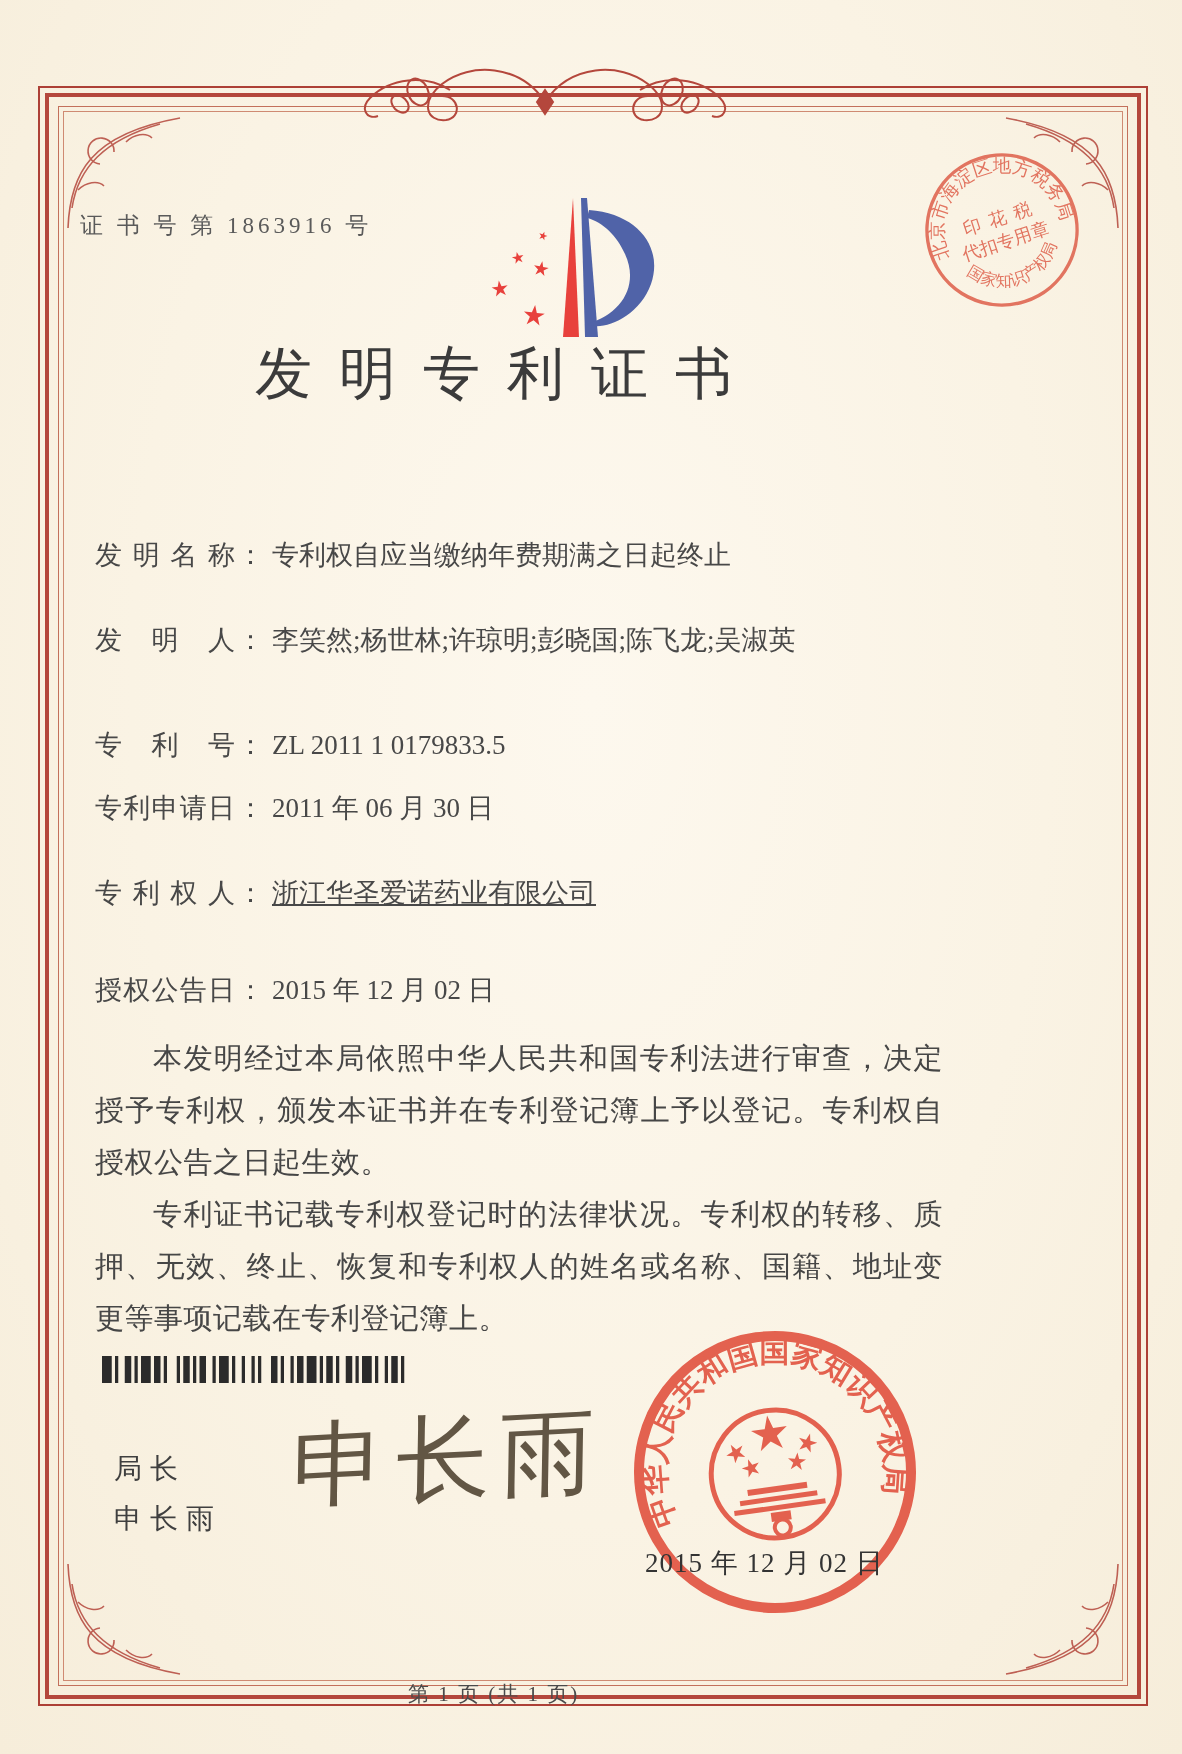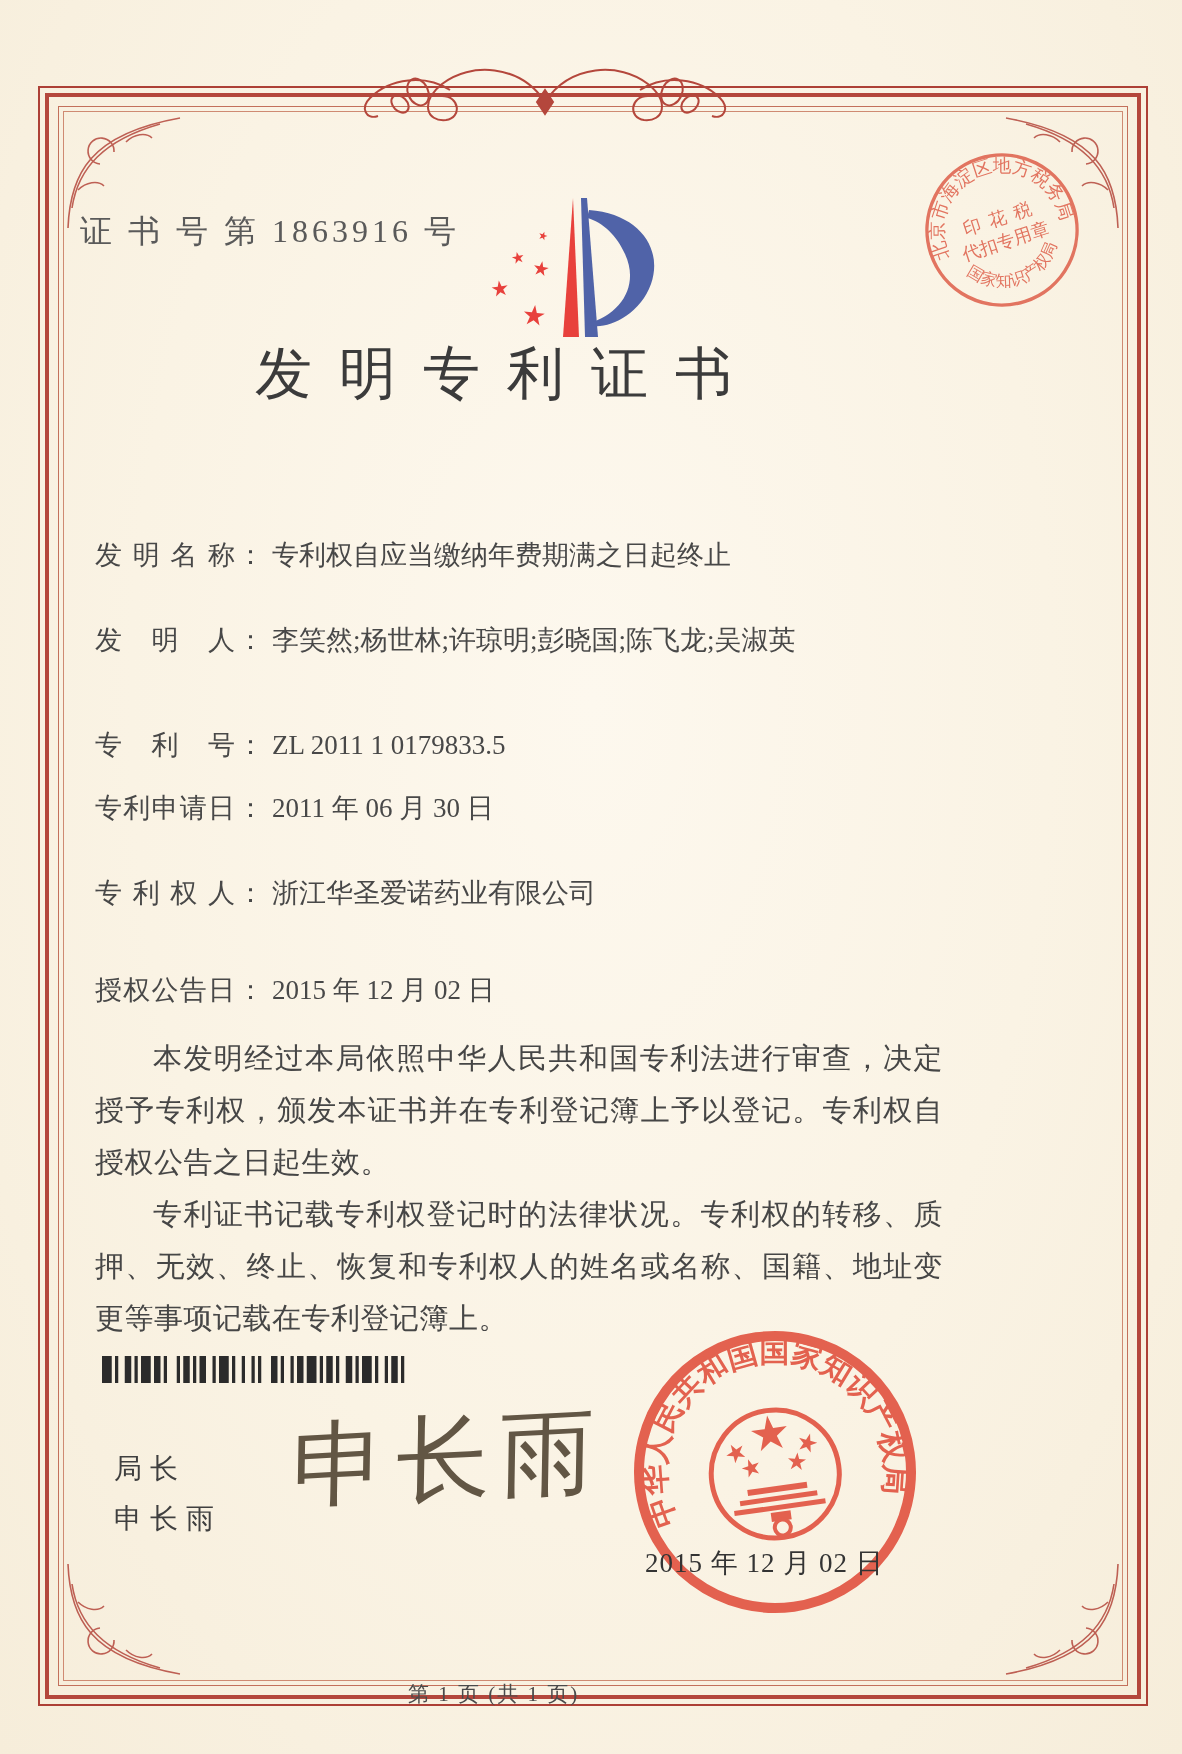--- a/index.html
+++ b/index.html
@@ -14,29 +14,29 @@
   .f2{left:45px;right:41px;top:93px;bottom:55px;border:4px solid #b4473c;}
   .f3{left:58px;right:54px;top:106px;bottom:68px;border:1px solid #c3705b;}
   .f4{left:63px;right:59px;top:111px;bottom:73px;border:1px solid #cf8a72;}
   .corner{position:absolute;width:120px;height:120px;stroke:#b4473c;fill:none;opacity:.85;}
   .c-tl{left:64px;top:112px;}
   .c-tr{right:60px;top:112px;transform:scaleX(-1);}
   .c-bl{left:64px;bottom:74px;transform:scaleY(-1);}
   .c-br{right:60px;bottom:74px;transform:scale(-1,-1);}
   .ornament{position:absolute;left:330px;top:44px;width:430px;height:92px;}
 
-  .cert-no{position:absolute;left:80px;top:210px;font-size:32px;letter-spacing:4px;color:#5a5a5a;}
+  .cert-no{position:absolute;left:80px;top:210px;font-size:23px;letter-spacing:4px;color:#5a5a5a;}
   .logo{position:absolute;left:473px;top:192px;width:200px;height:148px;}
   .stamp{position:absolute;left:900px;top:128px;width:204px;height:204px;transform:rotate(-18deg);opacity:.92;}
   .title{position:absolute;left:255px;top:336px;font-size:57px;letter-spacing:27px;color:#3b3b3b;white-space:nowrap;}
 
   .field{position:absolute;left:95px;font-size:27px;color:#484848;white-space:nowrap;}
   .flabel{display:inline-block;width:140px;text-align:justify;text-align-last:justify;vertical-align:top;}
   .fcolon{display:inline-block;margin:0 8px 0 2px;}
-  .fy1{top:537px;} .fy2{top:622px;} .fy3{top:719px;margin-top:8px;} .fy4{top:790px;} .fy5{top:875px;} .fy6{top:958px;margin-top:14px;}
+  .fy1{top:537px;} .fy2{top:622px;} .fy3{top:719px;margin-top:8px;} .fy4{top:790px;} .fy5{top:875px;text-decoration:underline;} .fy6{top:958px;margin-top:14px;}
 
   .body-text{position:absolute;left:95px;top:1032px;width:848px;font-size:29px;line-height:52px;
     color:#464646;text-align:justify;letter-spacing:.5px;}
   .body-text p{margin:0;text-indent:2em;}
 
   .barcode{position:absolute;left:102px;top:1356px;width:312px;height:27px;}
   .issuer-title{position:absolute;left:114px;top:1450px;font-size:28px;letter-spacing:8px;color:#3f3f3f;}
   .issuer-name{position:absolute;left:114px;top:1500px;font-size:28px;letter-spacing:8px;color:#3f3f3f;}
   .autograph{position:absolute;left:292px;top:1396px;font-size:94px;color:#4e412f;
     transform:rotate(-3deg) skewX(-4deg);letter-spacing:10px;opacity:.88;white-space:nowrap;}

